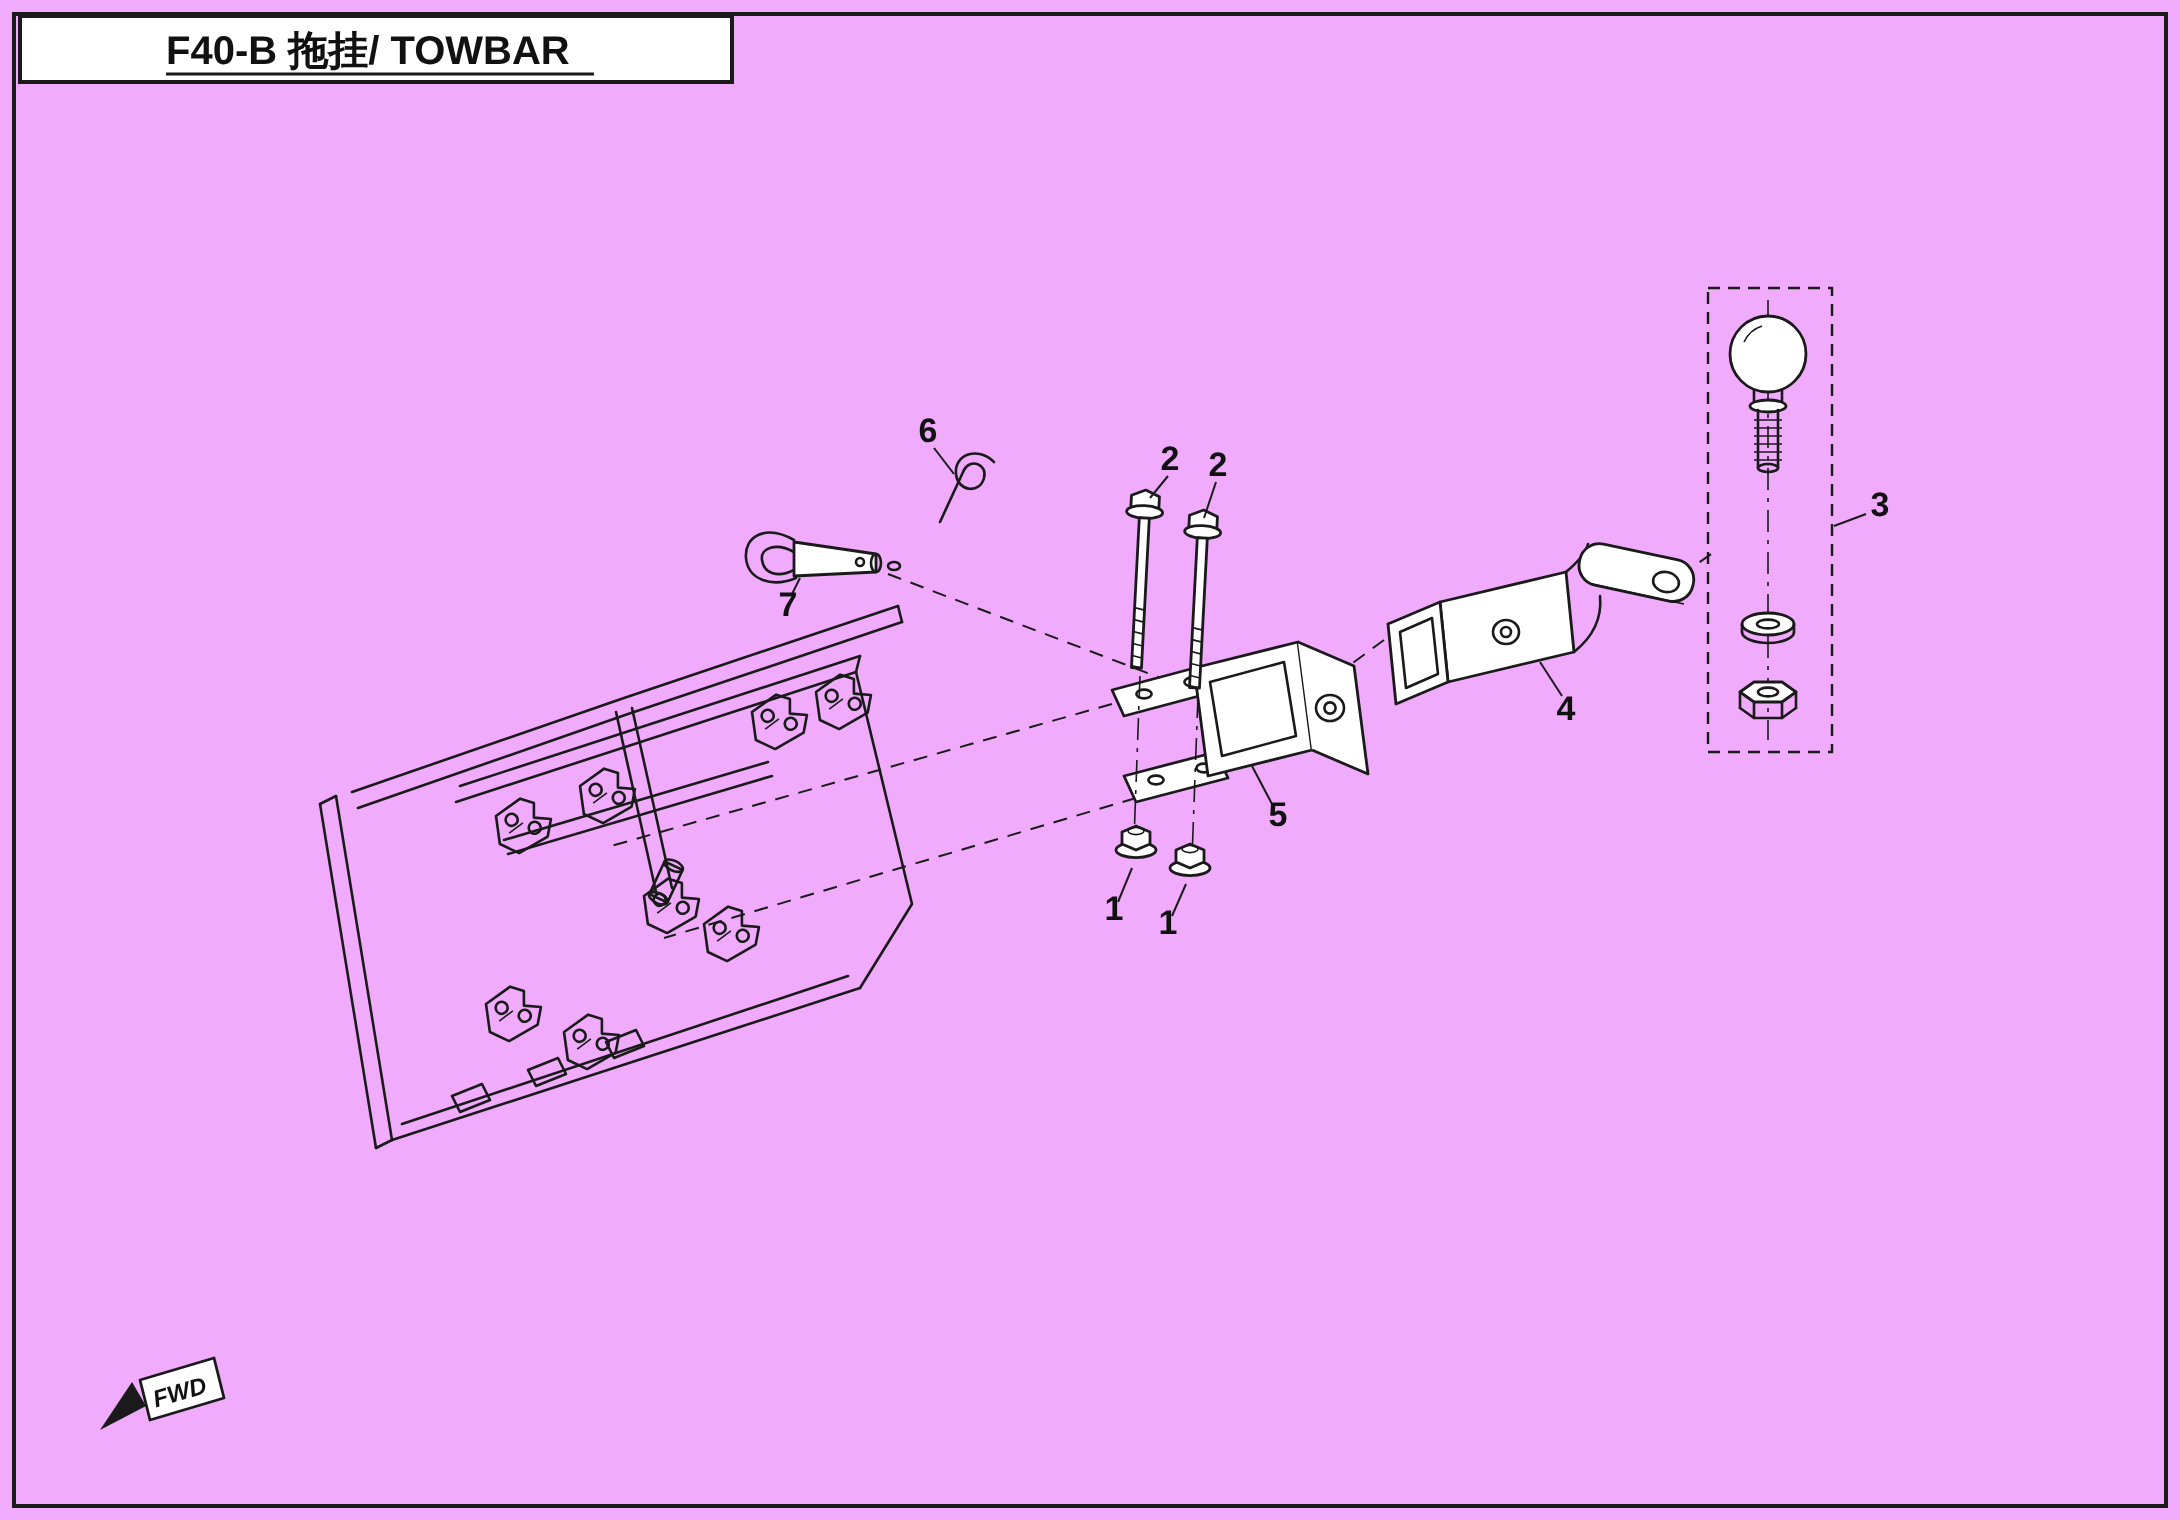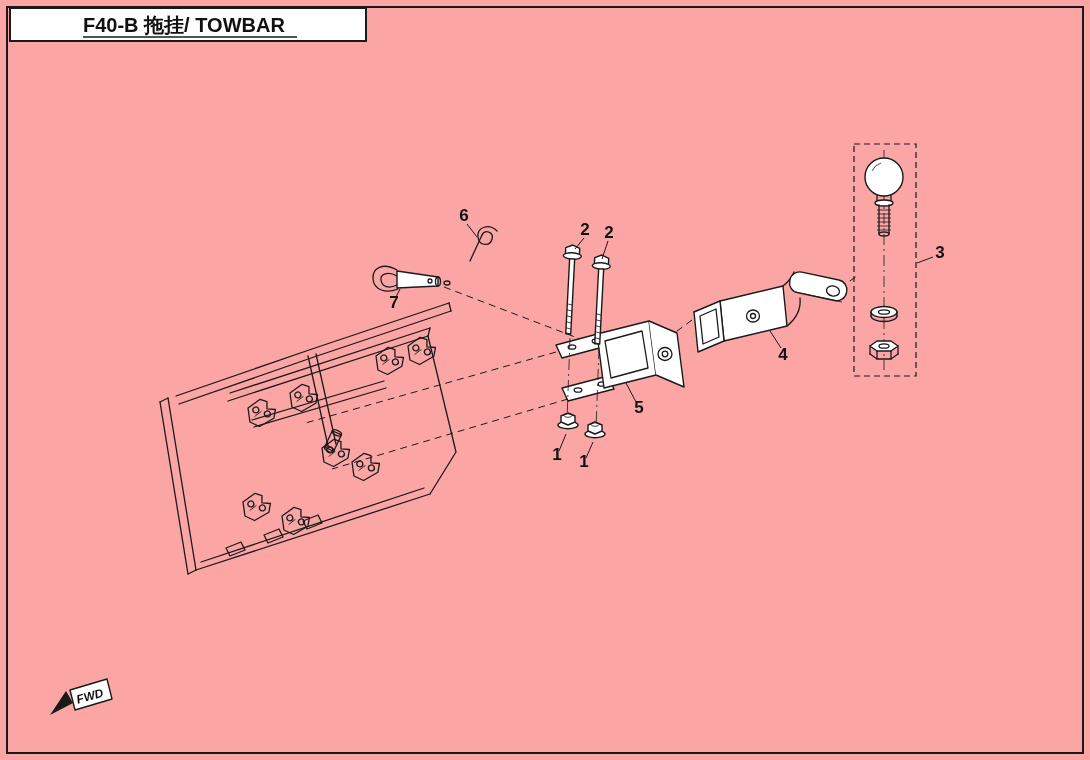--- a/index.html
+++ b/index.html
@@ -1,19 +1,19 @@
 <!DOCTYPE html>
 <html><head>
 <meta charset="utf-8">
 <style>
   html,body{margin:0;padding:0;background:#ffffff;}
   .page{
     position:relative;
     width:1090px;height:760px;
-    background:#fca5a5;
+    background:#f0abfc;
     font-family:"Liberation Sans", sans-serif;
     overflow:hidden;
   }
   svg{display:block;}
   text{fill:#111;}
   .callout{font-size:17px;font-weight:bold;}
   .title-text{font-size:20px;font-weight:bold;}
   .fwd-text{font-size:12px;font-weight:bold;font-style:italic;}
   .ln{stroke:#1a1a1a;fill:none;stroke-width:1.3;stroke-linecap:round;stroke-linejoin:round;}
   .thin{stroke:#1a1a1a;fill:none;stroke-width:0.8;}

